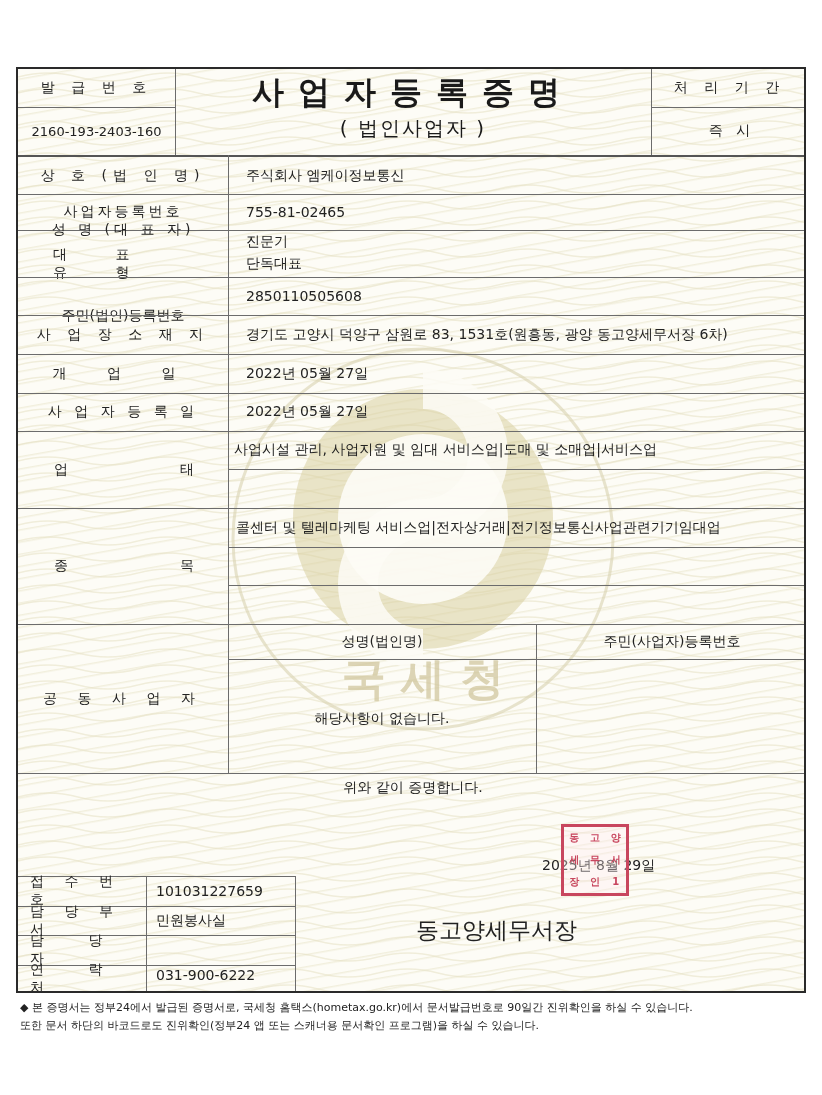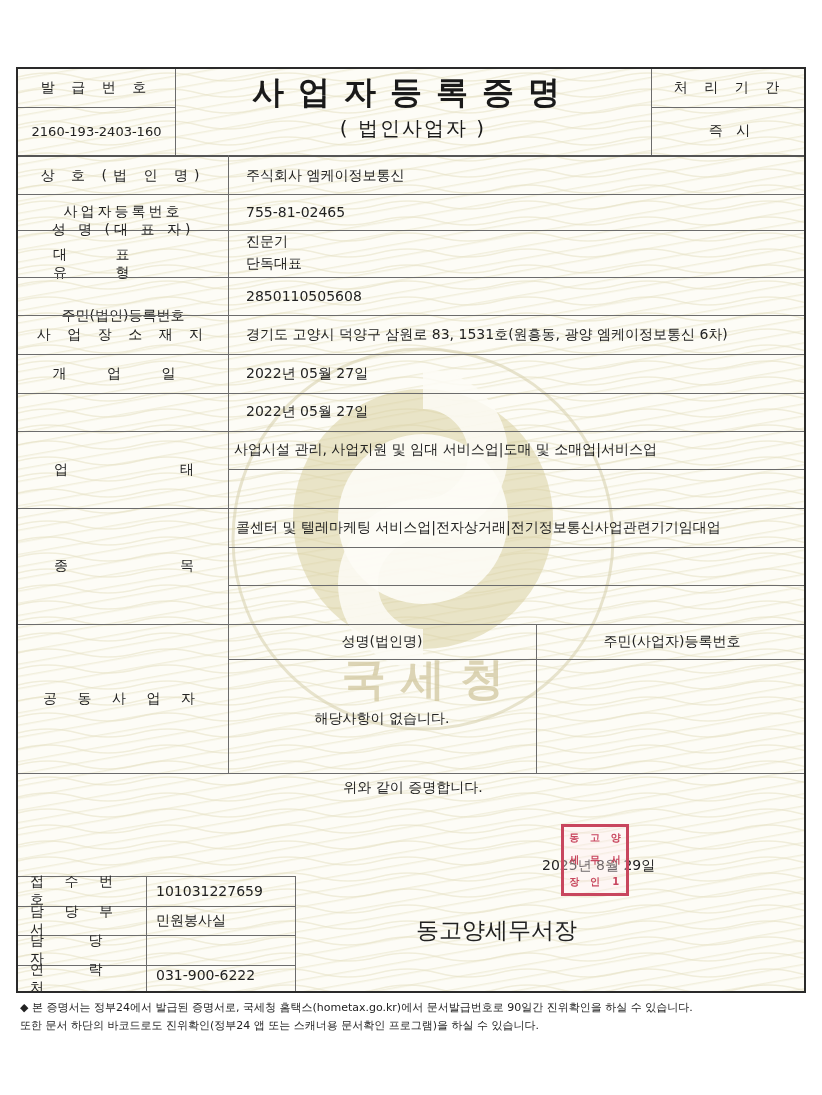--- a/index.html
+++ b/index.html
@@ -95,29 +95,32 @@
   <div class="cell l" style="left:216px;top:184px;width:570px;height:22px;">단독대표</div>
   <div class="hl" style="left:0;top:208px;width:790px;"></div>
 
   <div class="cell c" style="left:0;top:208px;width:210px;height:38px;margin-top:20px;">주민(법인)등록번호</div>
   <div class="cell l" style="left:216px;top:208px;width:570px;height:38px;">2850110505608</div>
   <div class="hl" style="left:0;top:246px;width:790px;"></div>
 
   <div class="cell c" style="left:0;top:246px;width:210px;height:39px;">
       <span class="spaced">사 업 장 소 재 지</span>
     </div>
-  <div class="cell l" style="left:216px;top:246px;width:574px;height:39px;">경기도 고양시 덕양구 삼원로 83, 1531호(원흥동, 광양 엠케이정보통신 6차)</div>
+  <div class="cell l" style="left:216px;top:246px;width:574px;height:39px;">경기도 고양시 덕양구 삼원로 83, 1531호(원흥동, 광양 동고양세무서장 6차)</div>
   <div class="hl" style="left:0;top:285px;width:790px;"></div>
 
   <div class="cell c" style="left:0;top:285px;width:210px;height:39px;">
       <span style="letter-spacing:18px">개 업 일</span>
     </div>
   <div class="cell l" style="left:216px;top:285px;width:570px;height:39px;">2022년 05월 27일</div>
   <div class="hl" style="left:0;top:324px;width:790px;"></div>
 
+  <div class="cell c" style="left:0;top:324px;width:210px;height:38px;">
+      <span class="spaced" style="letter-spacing:4px">사 업 자 등 록 일</span>
+    </div>
   <div class="cell l" style="left:216px;top:324px;width:570px;height:38px;">2022년 05월 27일</div>
   <div class="hl" style="left:0;top:362px;width:790px;"></div>
 
   <div class="cell" style="left:36px;top:362px;width:140px;height:77px;justify-content:space-between;">
     <span>업</span>
       <span>태</span>
   </div>
   <div class="cell" style="left:216px;top:362px;width:574px;height:38px;padding-left:0;">사업시설 관리, 사업지원 및 임대 서비스업|도매 및 소매업|서비스업</div>
   <div class="hl" style="left:210px;top:400px;width:580px;"></div>
   <div class="hl" style="left:0;top:439px;width:790px;"></div>

